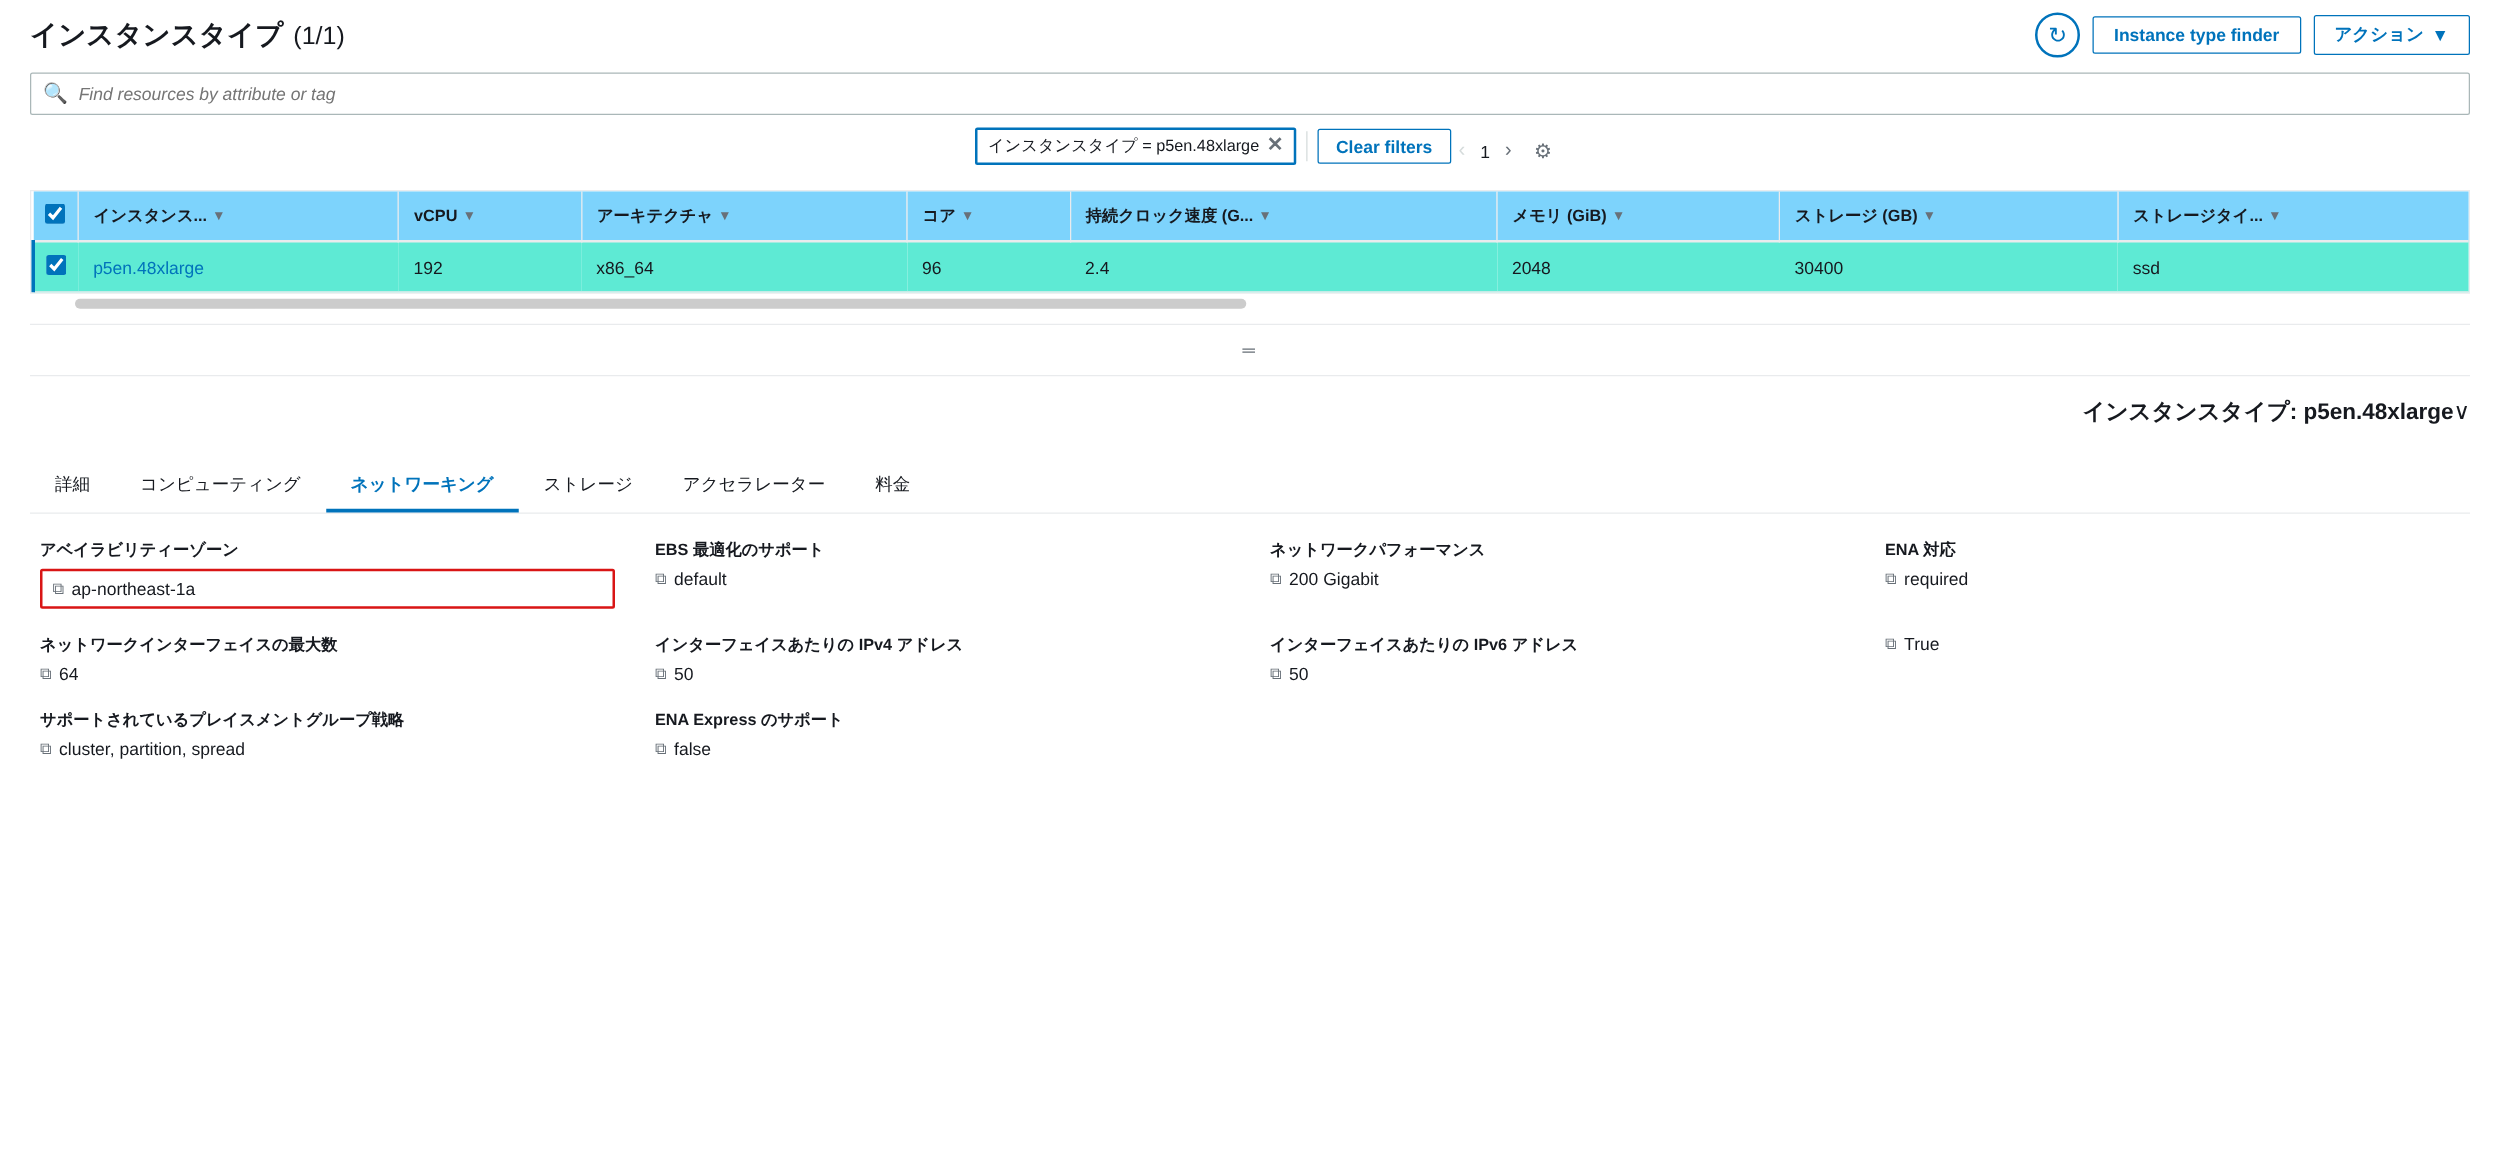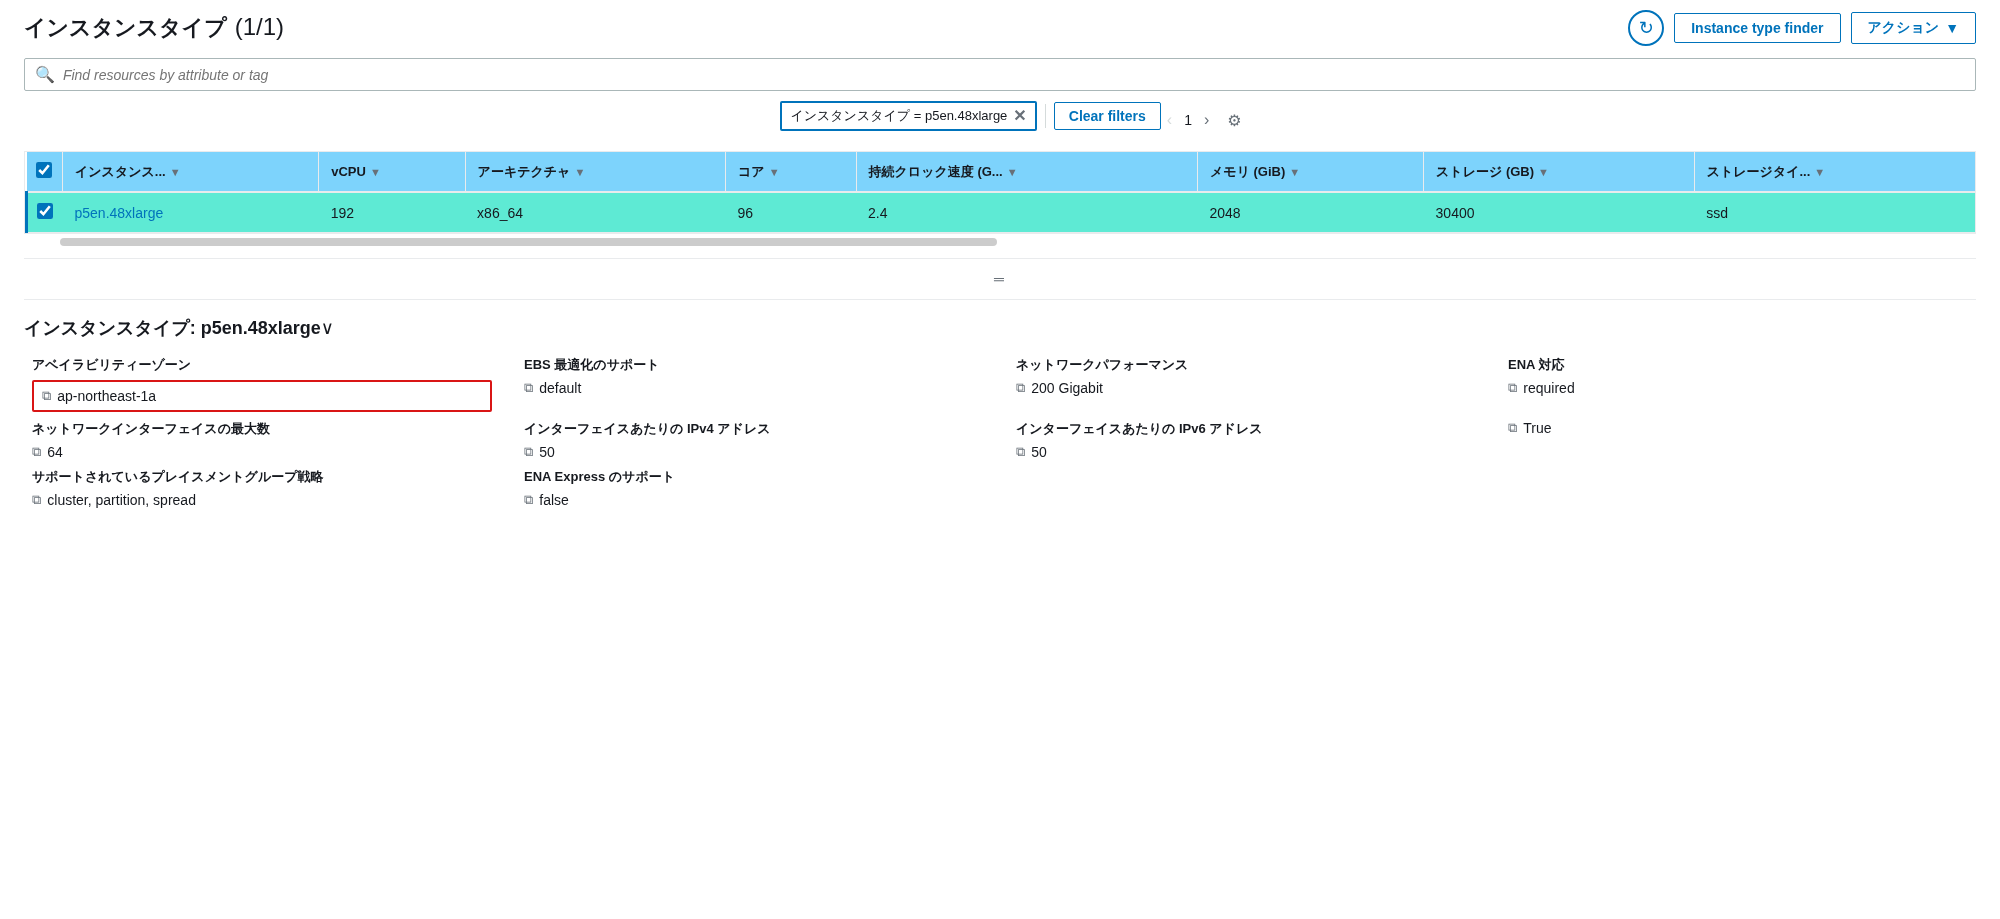--- a/index.html
+++ b/index.html
@@ -288,22 +288,22 @@
 
     
     .bottom-section {
       border-top: 1px solid #e9ebed;
       padding-top: 16px;
     }
 
     .bottom-header {
       display: flex;
       align-items: center;
-      justify-content: flex-start;
-      margin-bottom: 16px;
+      justify-content: flex-end;
+      margin-bottom: 28px;
     }
 
     .bottom-title {
       font-size: 18px;
       font-weight: 700;
       color: #16191f;
     }
 
     .collapse-btn {
       border: none;
@@ -334,21 +334,21 @@
     .tab.active {
       color: #0073bb;
       border-bottom: 3px solid #0073bb;
       font-weight: 600;
     }
 
     
     .detail-grid {
       display: grid;
       grid-template-columns: repeat(4, 1fr);
-      gap: 8px 32px;
+      gap: 20px 32px;
       padding: 0 8px;
     }
 
     .detail-item {
       display: flex;
       flex-direction: column;
       gap: 4px;
     }
 
     .detail-label {
@@ -382,21 +382,21 @@
     }
   </style>
 </head>
 <body>
 
 <div class="page-wrapper">
 
   <div class="header-row">
     <div style="display:flex; align-items:baseline; gap:8px;">
       <span class="page-title">インスタンスタイプ</span>
-      <span style="font-size:24px; font-weight:400; color:#16191f;">(1/1)</span>
+      <span style="font-size:20px; font-weight:400; color:#16191f;">(1/1)</span>
     </div>
     <div class="header-actions">
       <button class="refresh-btn" title="Refresh">
         <span>↻</span>
       </button>
       <button class="instance-type-finder-btn">Instance type finder</button>
       <button class="action-btn">
         <span>アクション</span>
         <span>▼</span>
       </button>
@@ -510,20 +510,28 @@
   <div class="section-divider">
     <span class="drag-handle">═</span>
   </div>
 
   <div class="bottom-section">
     <div class="bottom-header">
       <span class="bottom-title">インスタンスタイプ: p5en.48xlarge</span>
       <button class="collapse-btn">∨</button>
     </div>
 
+    <div class="tabs-row">
+      <div class="tab">詳細</div>
+      <div class="tab">コンピューティング</div>
+      <div class="tab active">ネットワーキング</div>
+      <div class="tab">ストレージ</div>
+      <div class="tab">アクセラレーター</div>
+      <div class="tab">料金</div>
+    </div>
 
     <div class="detail-grid">
 
       <div class="detail-item">
         <span class="detail-label">アベイラビリティーゾーン</span>
         <div class="highlight-box">
           <div class="detail-value-row">
             <span class="copy-icon">⧉</span>
             <span>ap-northeast-1a</span>
           </div>

